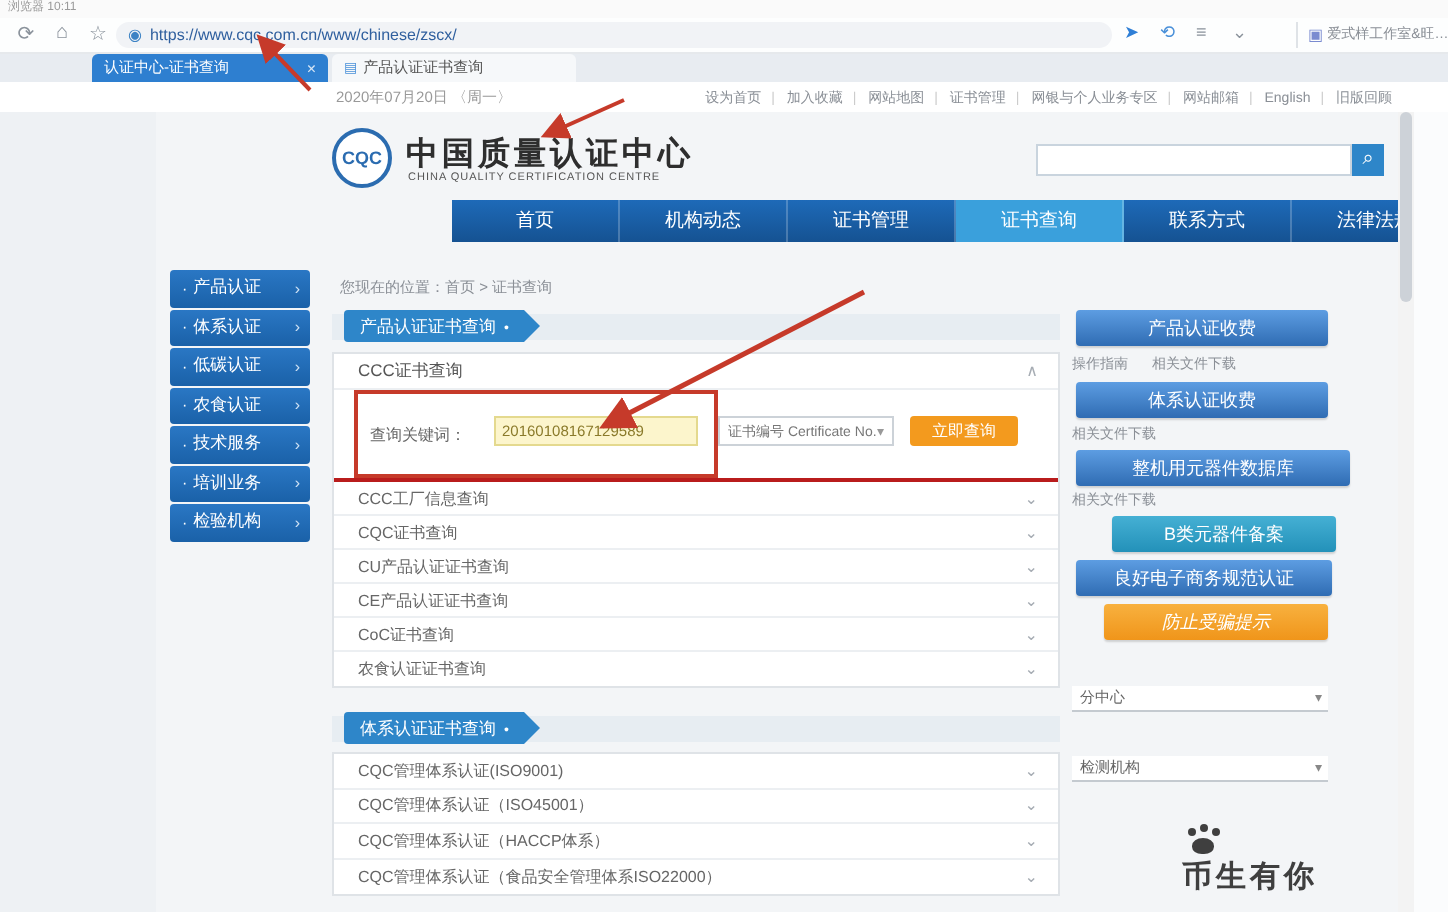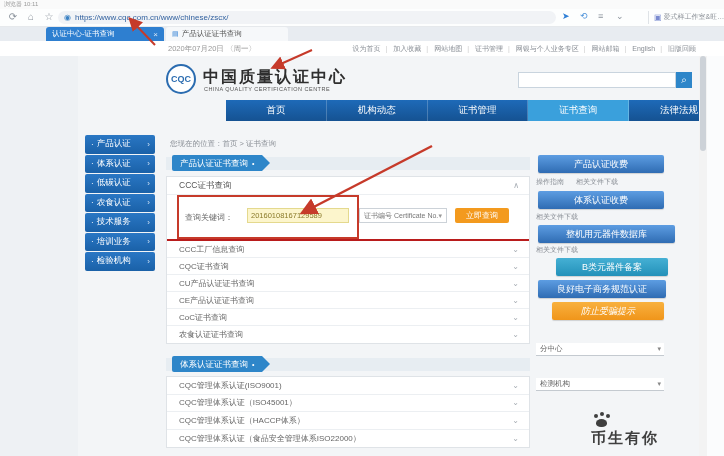--- a/index.html
+++ b/index.html
@@ -170,20 +170,21 @@
     <input id="search-box" class="abs" style="">
     <div id="search-btn" class="abs">
       <span>⌕</span>
     </div>
 
     <div id="navbar" class="abs">
       <div class="nav-item">首页</div>
       <div class="nav-item">机构动态</div>
       <div class="nav-item">证书管理</div>
       <div class="nav-item active">证书查询</div>
+      <div class="nav-item">联系方式</div>
       <div class="nav-item">法律法规</div>
     </div>
 
     <div id="breadcrumb" class="abs">您现在的位置：首页 &gt; 证书查询</div>
 
     <div id="sidebar" class="abs">
       <div class="side-item">
           <span class="b">·</span>
           <span>产品认证</span>
           <span class="arr">›</span>

